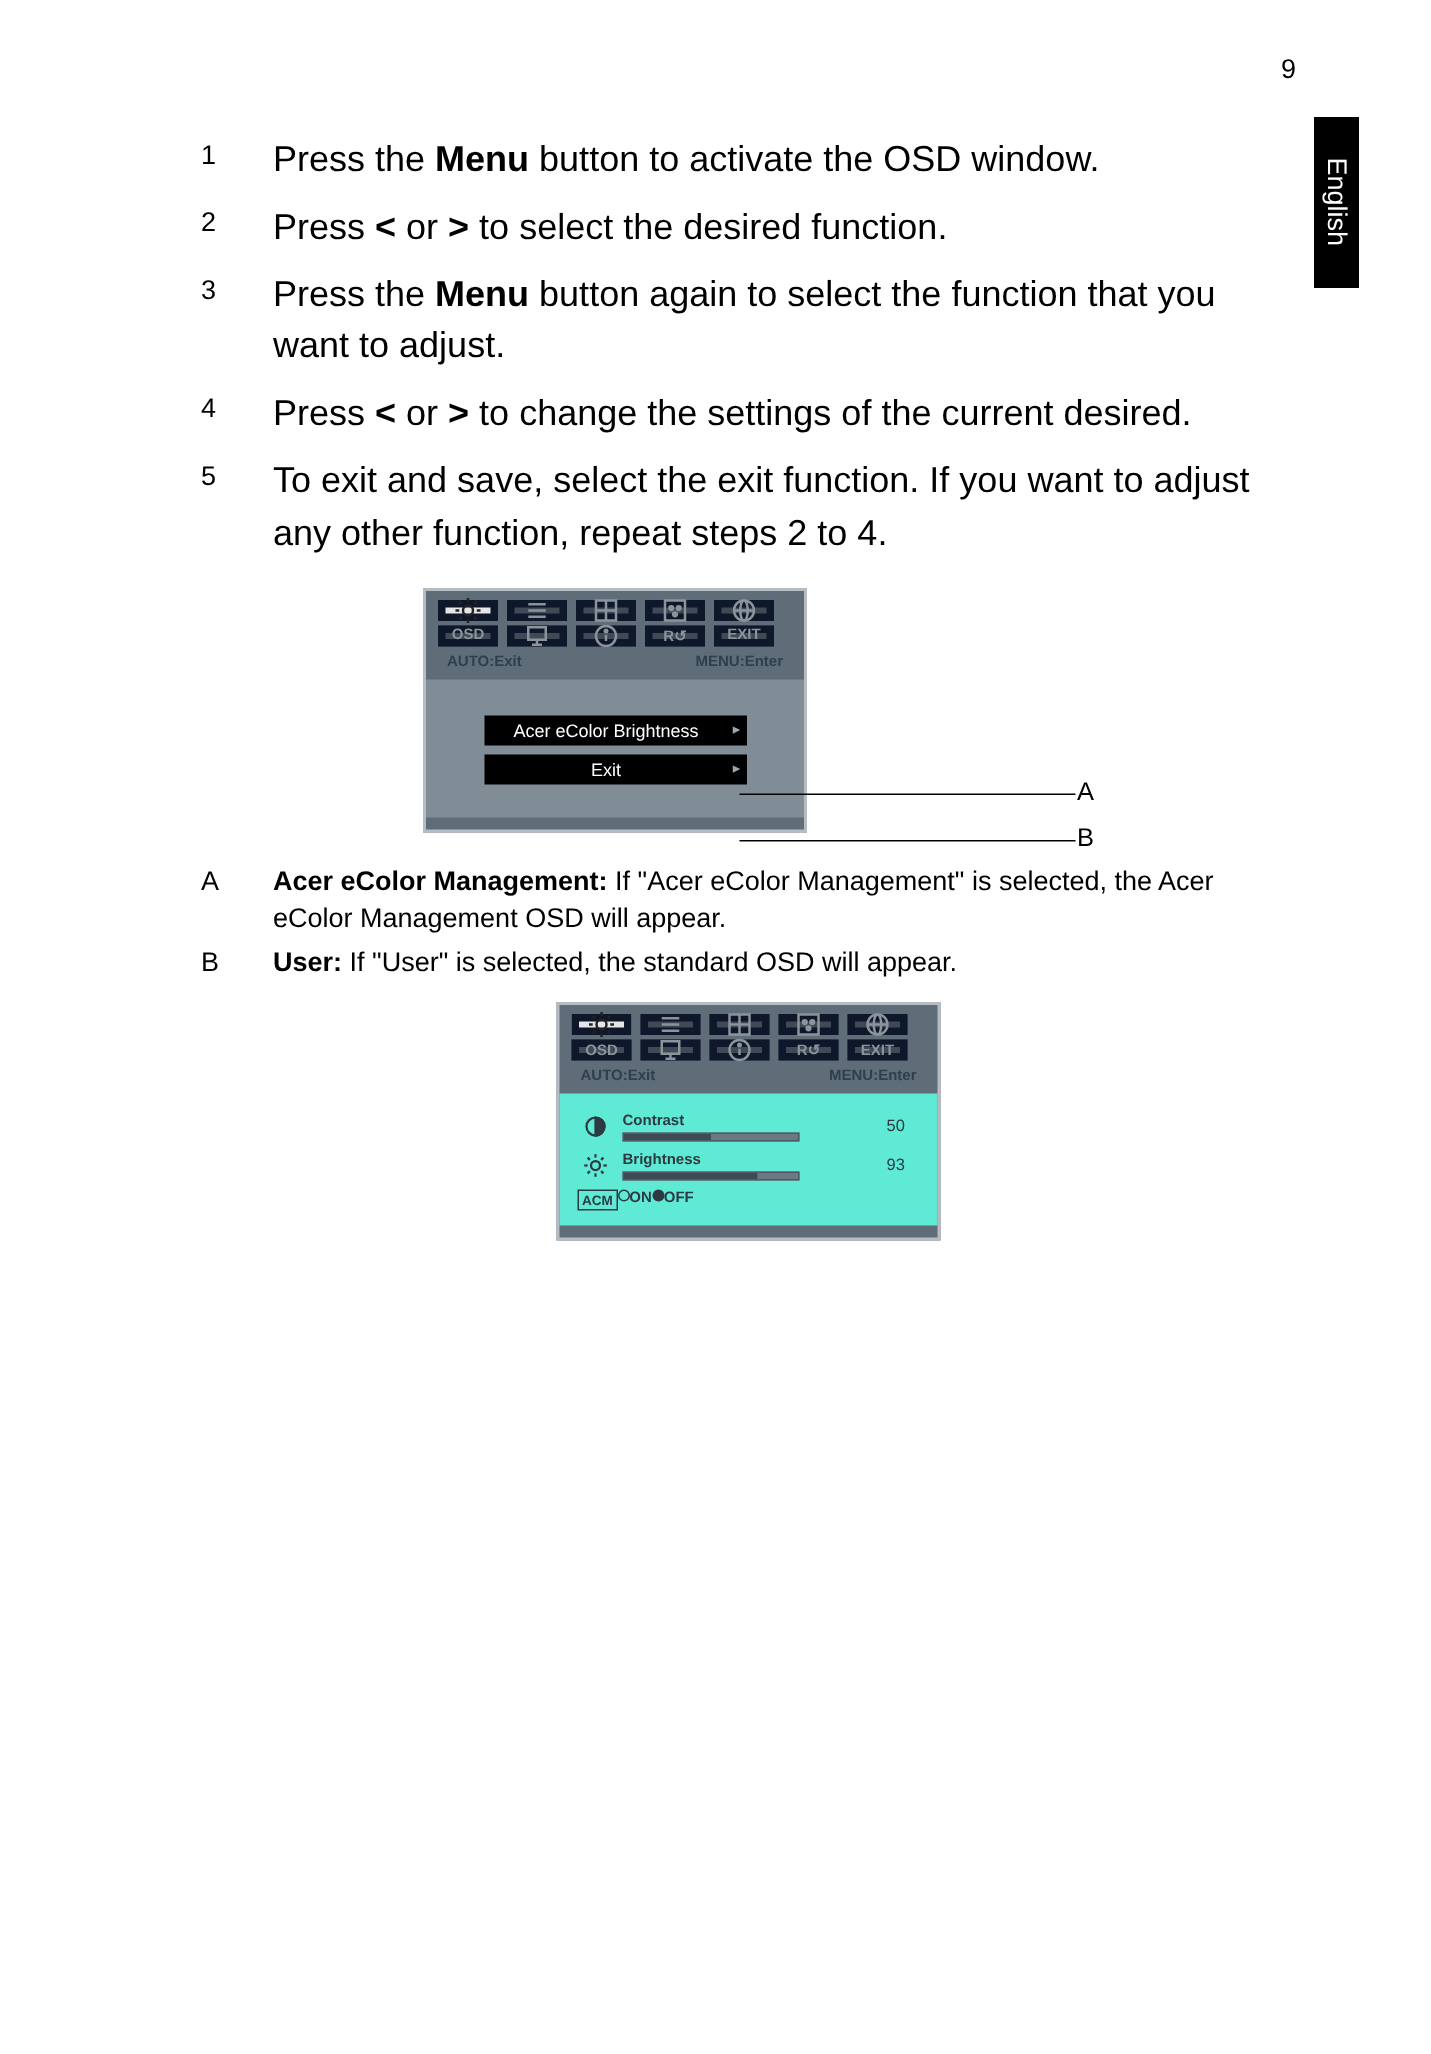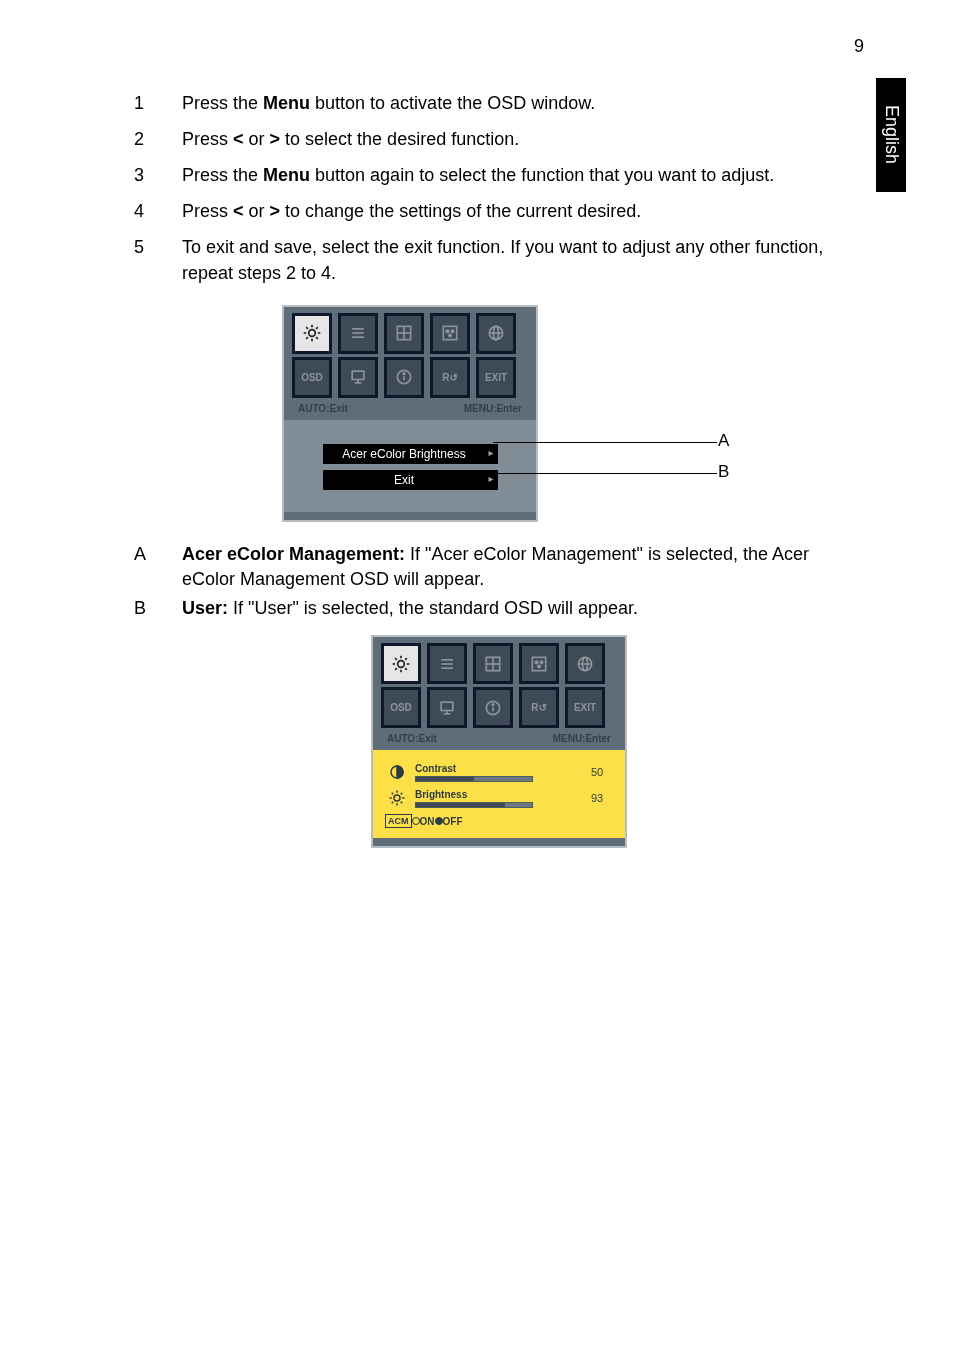--- a/index.html
+++ b/index.html
@@ -43,21 +43,21 @@
   }
   ol {
     list-style: none;
     counter-reset: step;
   }
   ol > li {
     counter-increment: step;
     position: relative;
     padding-left: 48px;
     margin-bottom: 10px;
-    font-size: 18px;
+    font-size: 24px;
     line-height: 1.45;
   }
   ol > li::before {
     content: counter(step);
     position: absolute;
     left: 0;
     top: 0;
     font-size: 18px;
   }
   b { font-weight: 700; }
@@ -73,23 +73,23 @@
     padding-bottom: 8px;
   }
   .tabrow {
     display: flex;
     gap: 6px;
     padding: 6px 8px 3px 8px;
   }
   .tabrow + .tabrow { padding-top: 0; }
   .tab {
     width: 40px;
-    height: 41px;
+    height: 14px;
     background: #3e4a55;
-    border: 3px solid #0f172a;
+    border: 5px solid #0f172a;
     display: flex;
     align-items: center;
     justify-content: center;
     color: #8b949b;
   }
   .tab.active {
     background: #e6e6e6;
     color: #222;
   }
   .tab svg { width: 20px; height: 20px; }
@@ -163,21 +163,21 @@
     top: 0;
   }
 
   
   .figure2 {
     margin: 14px auto 0 auto;
     display: block;
     width: 256px;
   }
   .sliders {
-    background: #fde047;
+    background: #5eead4;
     padding: 12px 12px 10px 12px;
   }
   .srow {
     display: flex;
     align-items: center;
     gap: 6px;
     margin-bottom: 6px;
     color: #2d3a44;
     font-size: 10px;
   }
@@ -195,21 +195,21 @@
     border: 1px solid #4e5a64;
     position: relative;
   }
   .sfill {
     height: 100%;
     background: #3e4b56;
   }
   .sval { width: 22px; text-align:left; color:#2d3a44; font-size:11px; }
   .radiorow {
     display: flex;
-    align-items: center;
+    align-items: flex-start;
     gap: 0;
     color:#2d3a44;
     font-size:10px;
     font-weight: bold;
   }
   .radiorow .acm {
     display:inline-block;
     border: 1px solid #2d3a44;
     padding: 1px 2px;
     font-size: 9px;

